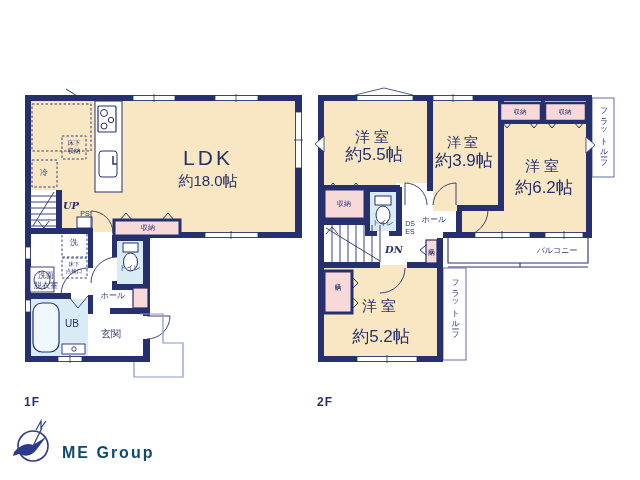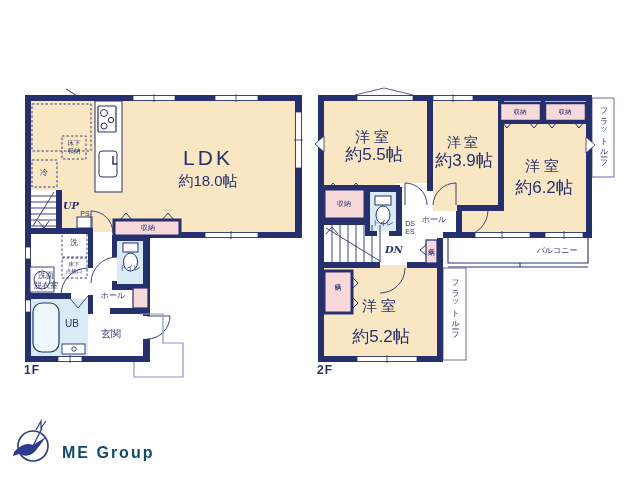--- a/index.html
+++ b/index.html
@@ -16,21 +16,21 @@
   .ldk{font-size:21px;letter-spacing:3px;font-weight:500;}
   .area-lg{font-size:15px;}
   .room{font-size:15px;letter-spacing:4px;}
   .room-sm{font-size:14px;letter-spacing:3px;}
   .area{font-size:17px;}
   .t10{font-size:10px;}
   .t8{font-size:8px;}
   .t7{font-size:7px;}
   .t65{font-size:6.5px;}
   .t55{font-size:5.5px;}
-  .floorlbl{font-size:12px;letter-spacing:1px;font-weight:bold;}
+  .floorlbl{font-size:12px;letter-spacing:1px;font-weight:bold;margin-top:32px;}
   .logo-text{position:absolute;font-size:16px;letter-spacing:2px;color:#0c4a6e;font-weight:bold;}
 </style>
 </head>
 <body>
 
 <div id="canvas">
 
 <svg width="640" height="480" viewBox="0 0 640 480">
 
   <g>

